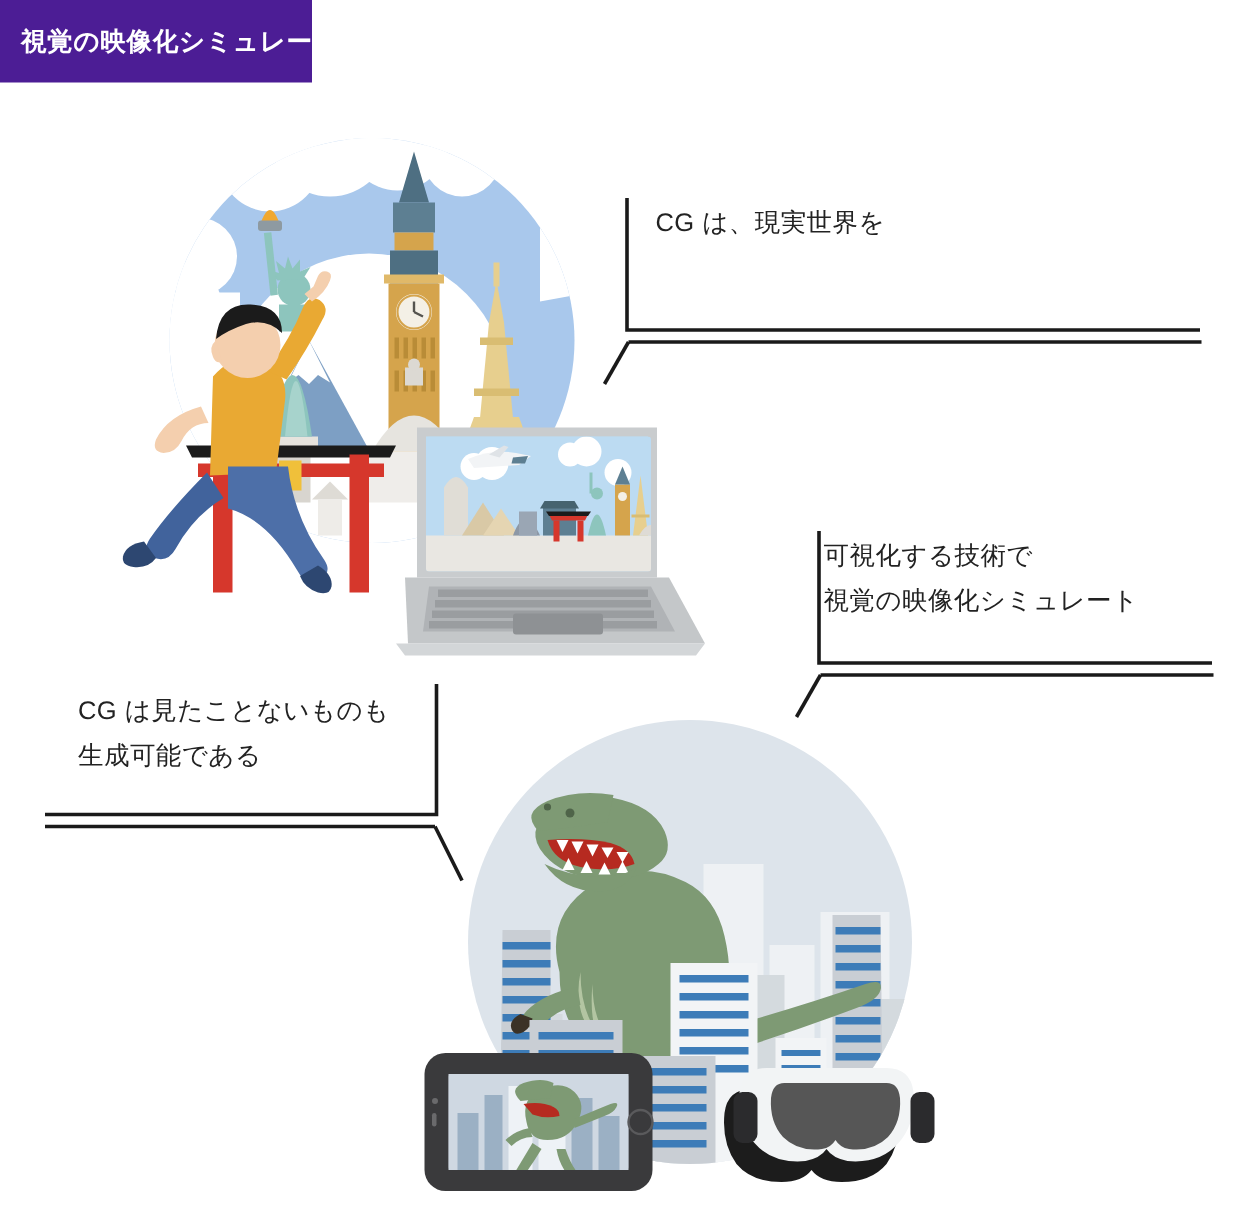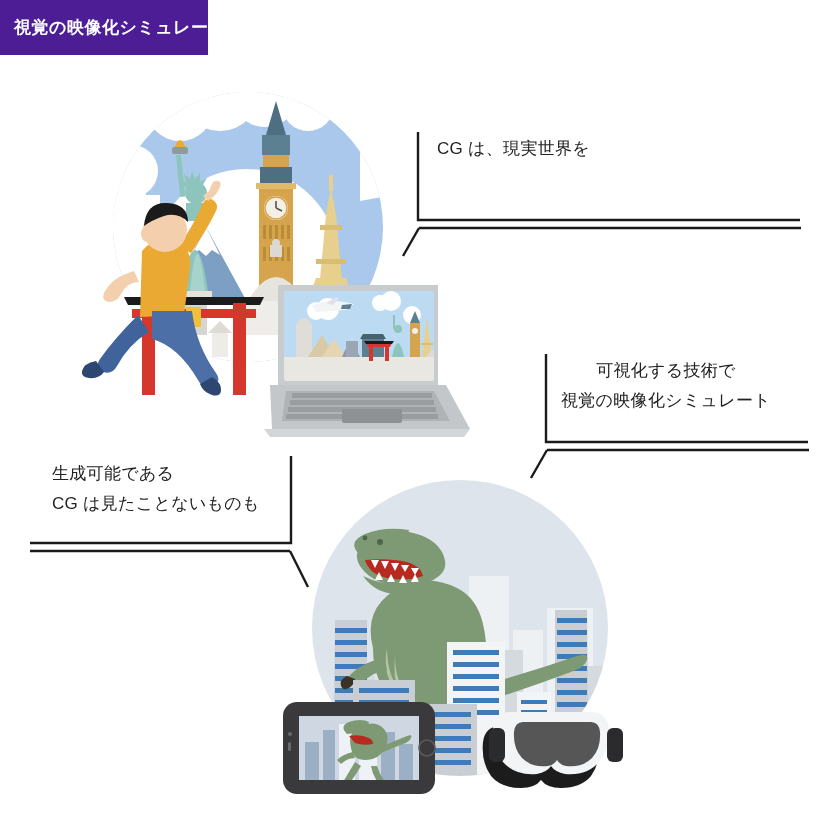--- a/index.html
+++ b/index.html
@@ -240,35 +240,35 @@
       <div class="line">CG は、現実世界を</div>
     </div>
   </div>
 
   <div class="callout" style="left:545px;top:350px;width:280px;height:130px;">
     <svg class="callout-svg" width="290" height="130" viewBox="0 0 290 130">
       <path d="M1 4 L1 92 L263 92" fill="none" stroke="#1a1a1a" stroke-width="2.4"></path>
       <path d="M2 100 L264 100" fill="none" stroke="#1a1a1a" stroke-width="2.4"></path>
       <path d="M2 100 L-14 128" fill="none" stroke="#1a1a1a" stroke-width="2.4"></path>
     </svg>
-    <div style="position:absolute;left:16px;top:6px;text-align:center;">
+    <div style="position:absolute;left:4px;top:6px;">
       <div class="line">可視化する技術で</div>
       <div class="line">視覚の映像化シミュレート</div>
     </div>
   </div>
 
   <div class="callout" style="left:30px;top:455px;width:300px;height:135px;">
     <svg class="callout-svg" width="300" height="135" viewBox="0 0 300 135">
       <path d="M261 1 L261 88 L0 88" fill="none" stroke="#1a1a1a" stroke-width="2.4"></path>
       <path d="M260 96 L0 96" fill="none" stroke="#1a1a1a" stroke-width="2.4"></path>
       <path d="M260 96 L278 132" fill="none" stroke="#1a1a1a" stroke-width="2.4"></path>
     </svg>
     <div style="position:absolute;left:22px;top:4px;">
+      <div class="line">CG は見たことないものも</div>
       <div class="line">生成可能である</div>
-      <div class="line">CG は見たことないものも</div>
     </div>
   </div>
 
   <svg class="illus" style="left:255px;top:480px;" width="450" height="330" viewBox="0 0 450 330">
     <defs>
       <clipPath id="dinoCirc">
           <circle cx="205" cy="148" r="148"></circle>
         </clipPath>
       <clipPath id="phoneScr">
           <rect x="44" y="236" width="120" height="64" rx="2"></rect>

